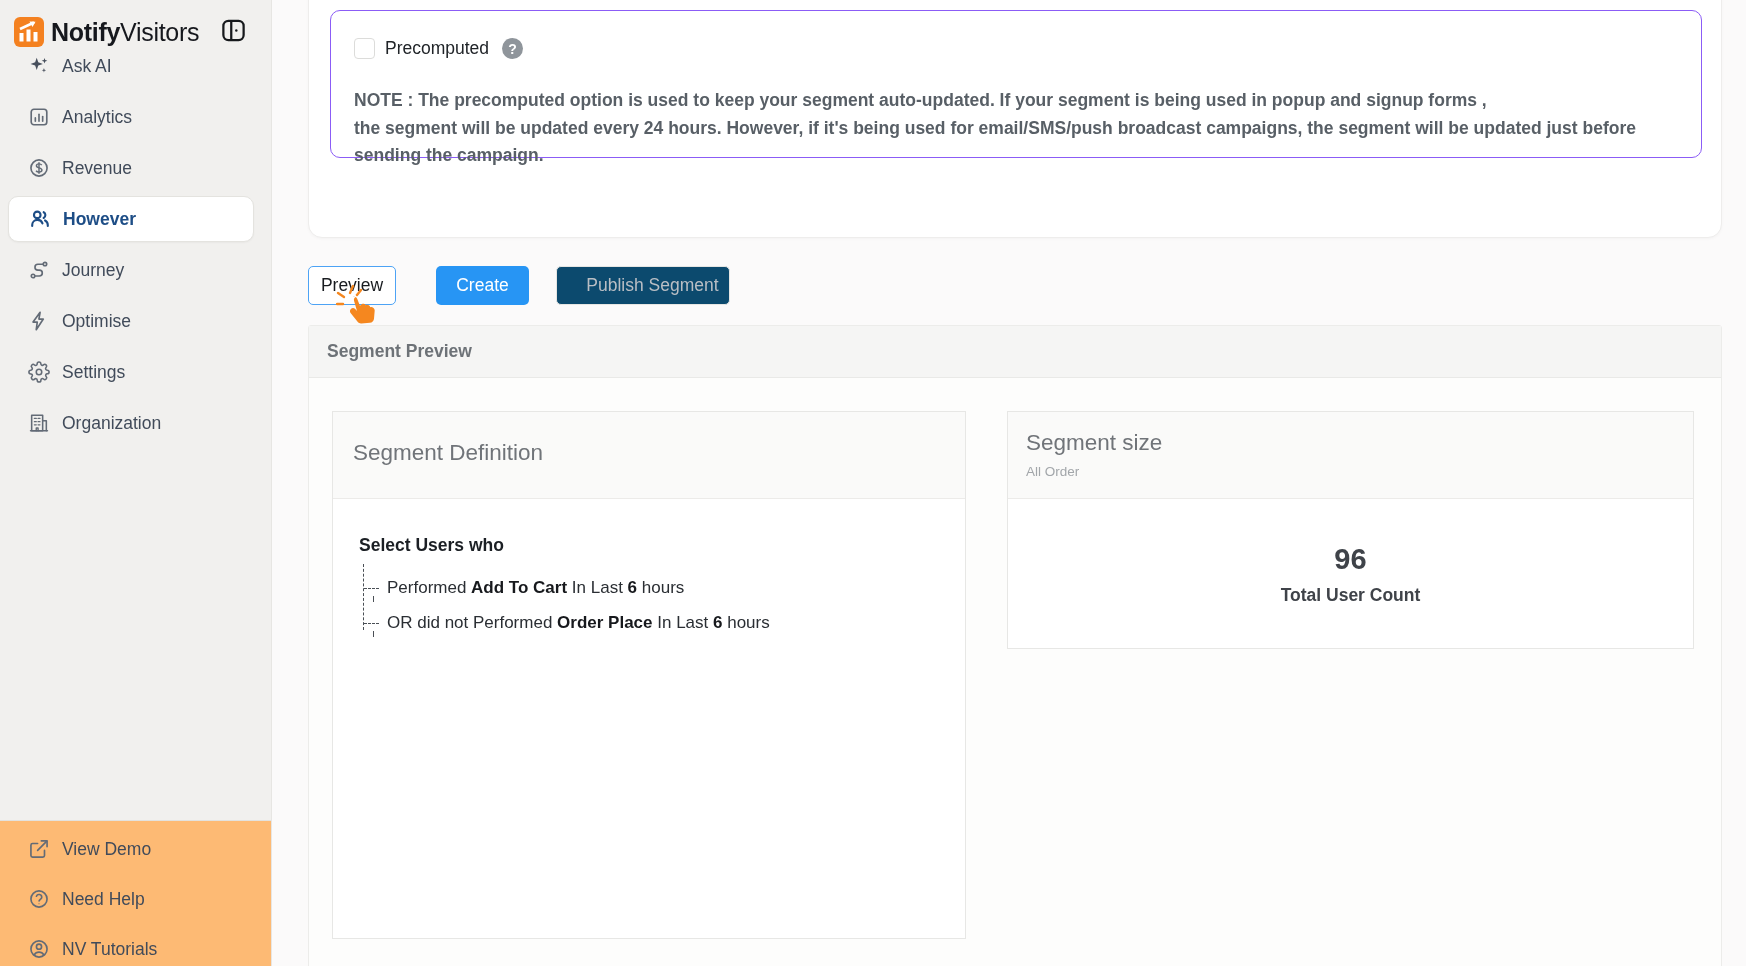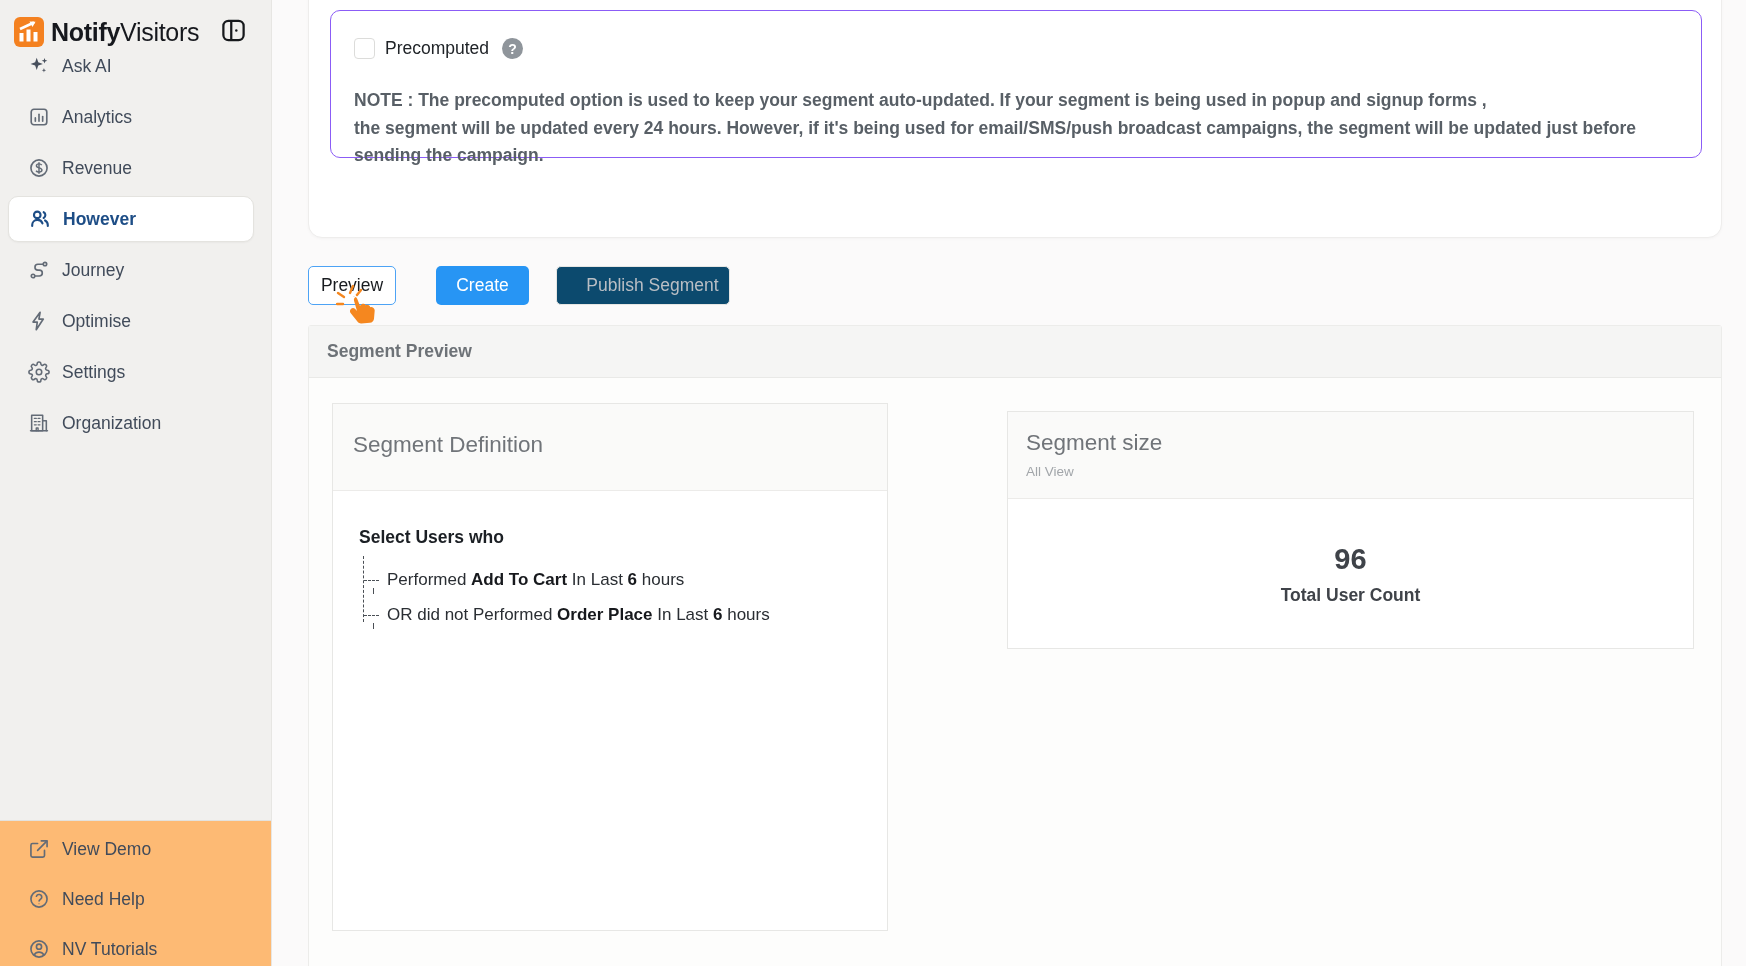--- a/index.html
+++ b/index.html
@@ -83,21 +83,21 @@
   }
   .preview-header {
     height:52px; background:#f5f5f4; border-bottom:1px solid #e9e9e7;
     display:flex; align-items:center; padding-left:18px;
     font-size:17.5px; font-weight:600; color:#6d7277;
   }
 
   .card { position:absolute; background:#ffffff; border:1px solid #e7e7e5; }
   .card-header { background:#fafaf9; border-bottom:1px solid #ecebe9; position:relative; }
 
-  .def-card { left:23px; top:77px; width:556px; height:528px; }
+  .def-card { left:23px; top:85px; width:634px; height:528px; }
   .def-card .card-header { height:87px; }
   .card-title { position:absolute; left:20px; top:28px; font-size:22.5px; color:#707479; }
 
   .def-body { position:relative; padding:36px 26px 0 26px; }
   .select-label { font-size:17.5px; font-weight:700; color:#1b1f24; }
 
   .tree { position:relative; margin-left:4px; margin-top:14px; }
   .tree-vline { position:absolute; left:0; top:-6px; height:66px; border-left:1.5px dashed #4a4f55; }
   .tree-row { position:relative; height:35px; display:flex; align-items:center; padding-left:24px;
               font-size:17px; color:#2a2e33; white-space:nowrap; }
@@ -293,21 +293,21 @@
             <span class="tree-stub"></span>
             <span><span>OR did not Performed </span><b>Order Place</b><span> In Last </span><b>6</b><span> hours</span></span>
           </div>
         </div>
       </div>
     </div>
 
     <div class="card size-card">
       <div class="card-header">
         <div class="size-title">Segment size</div>
-        <div class="size-subtitle">All View</div>
+        <div class="size-subtitle">All Order</div>
       </div>
       <div class="size-body">
         <div class="size-count">96</div>
         <div class="size-count-label">Total User Count</div>
       </div>
     </div>
   </div>
 </div>
 
 </body></html>

